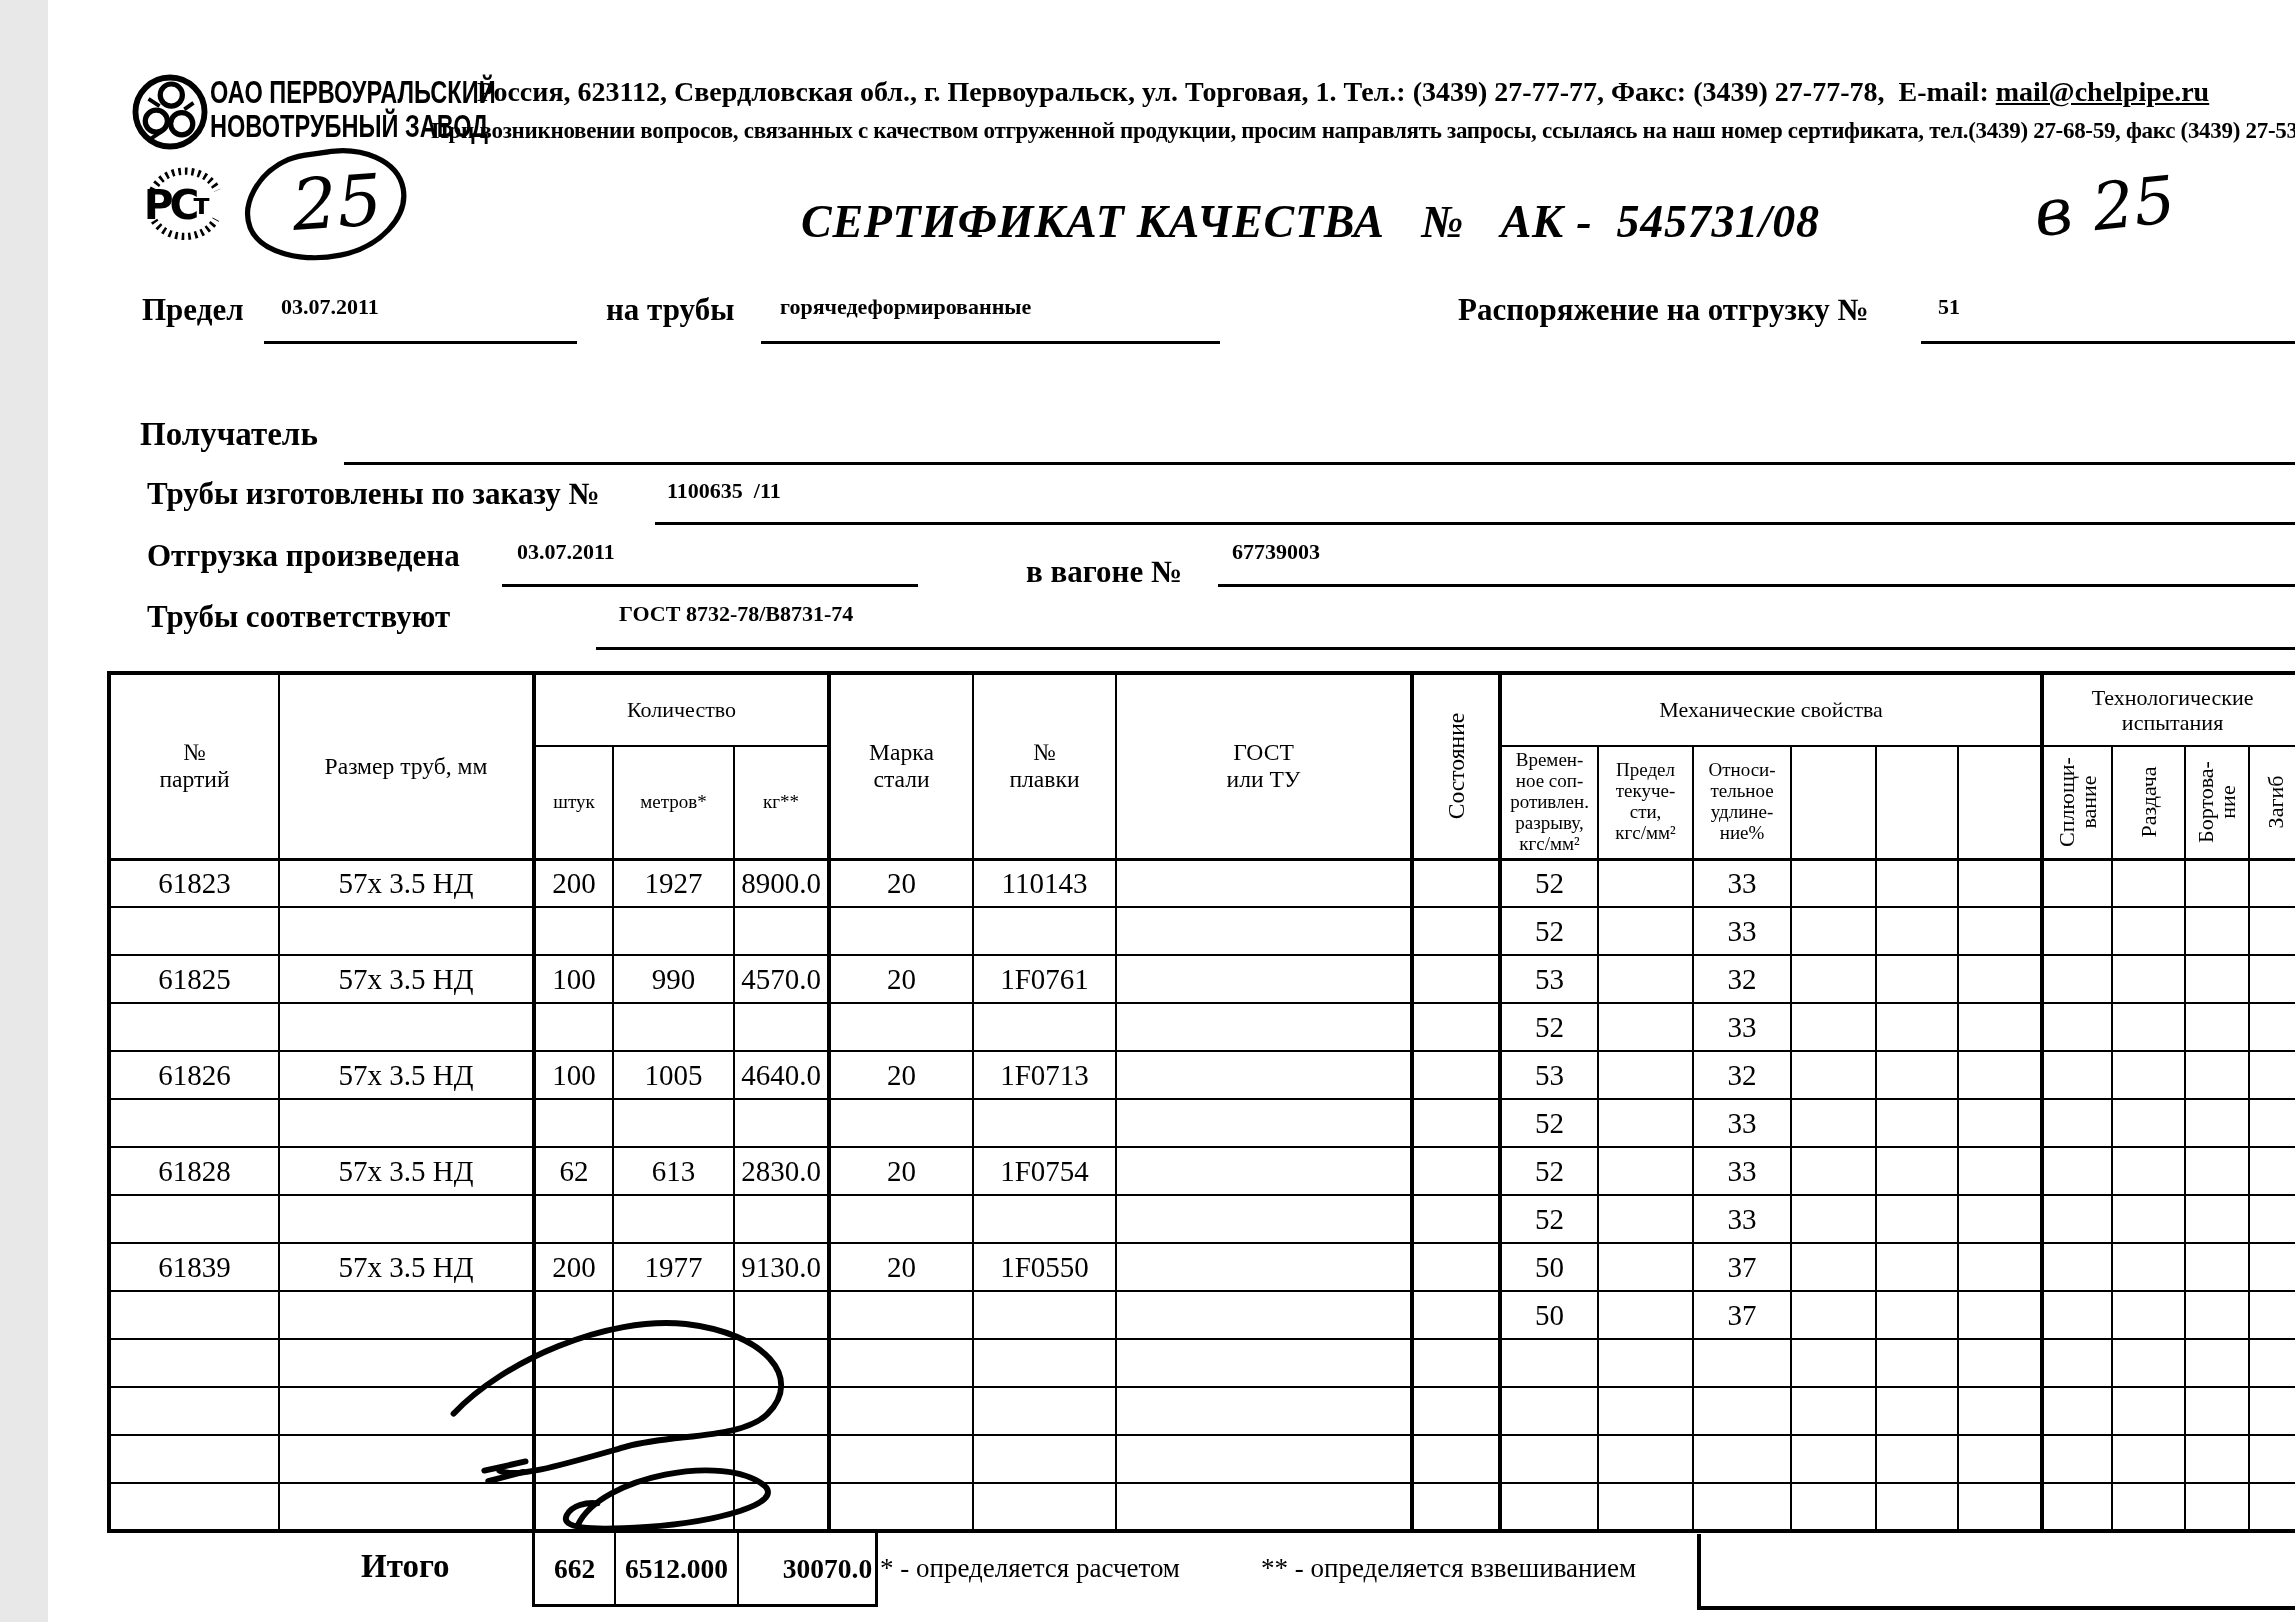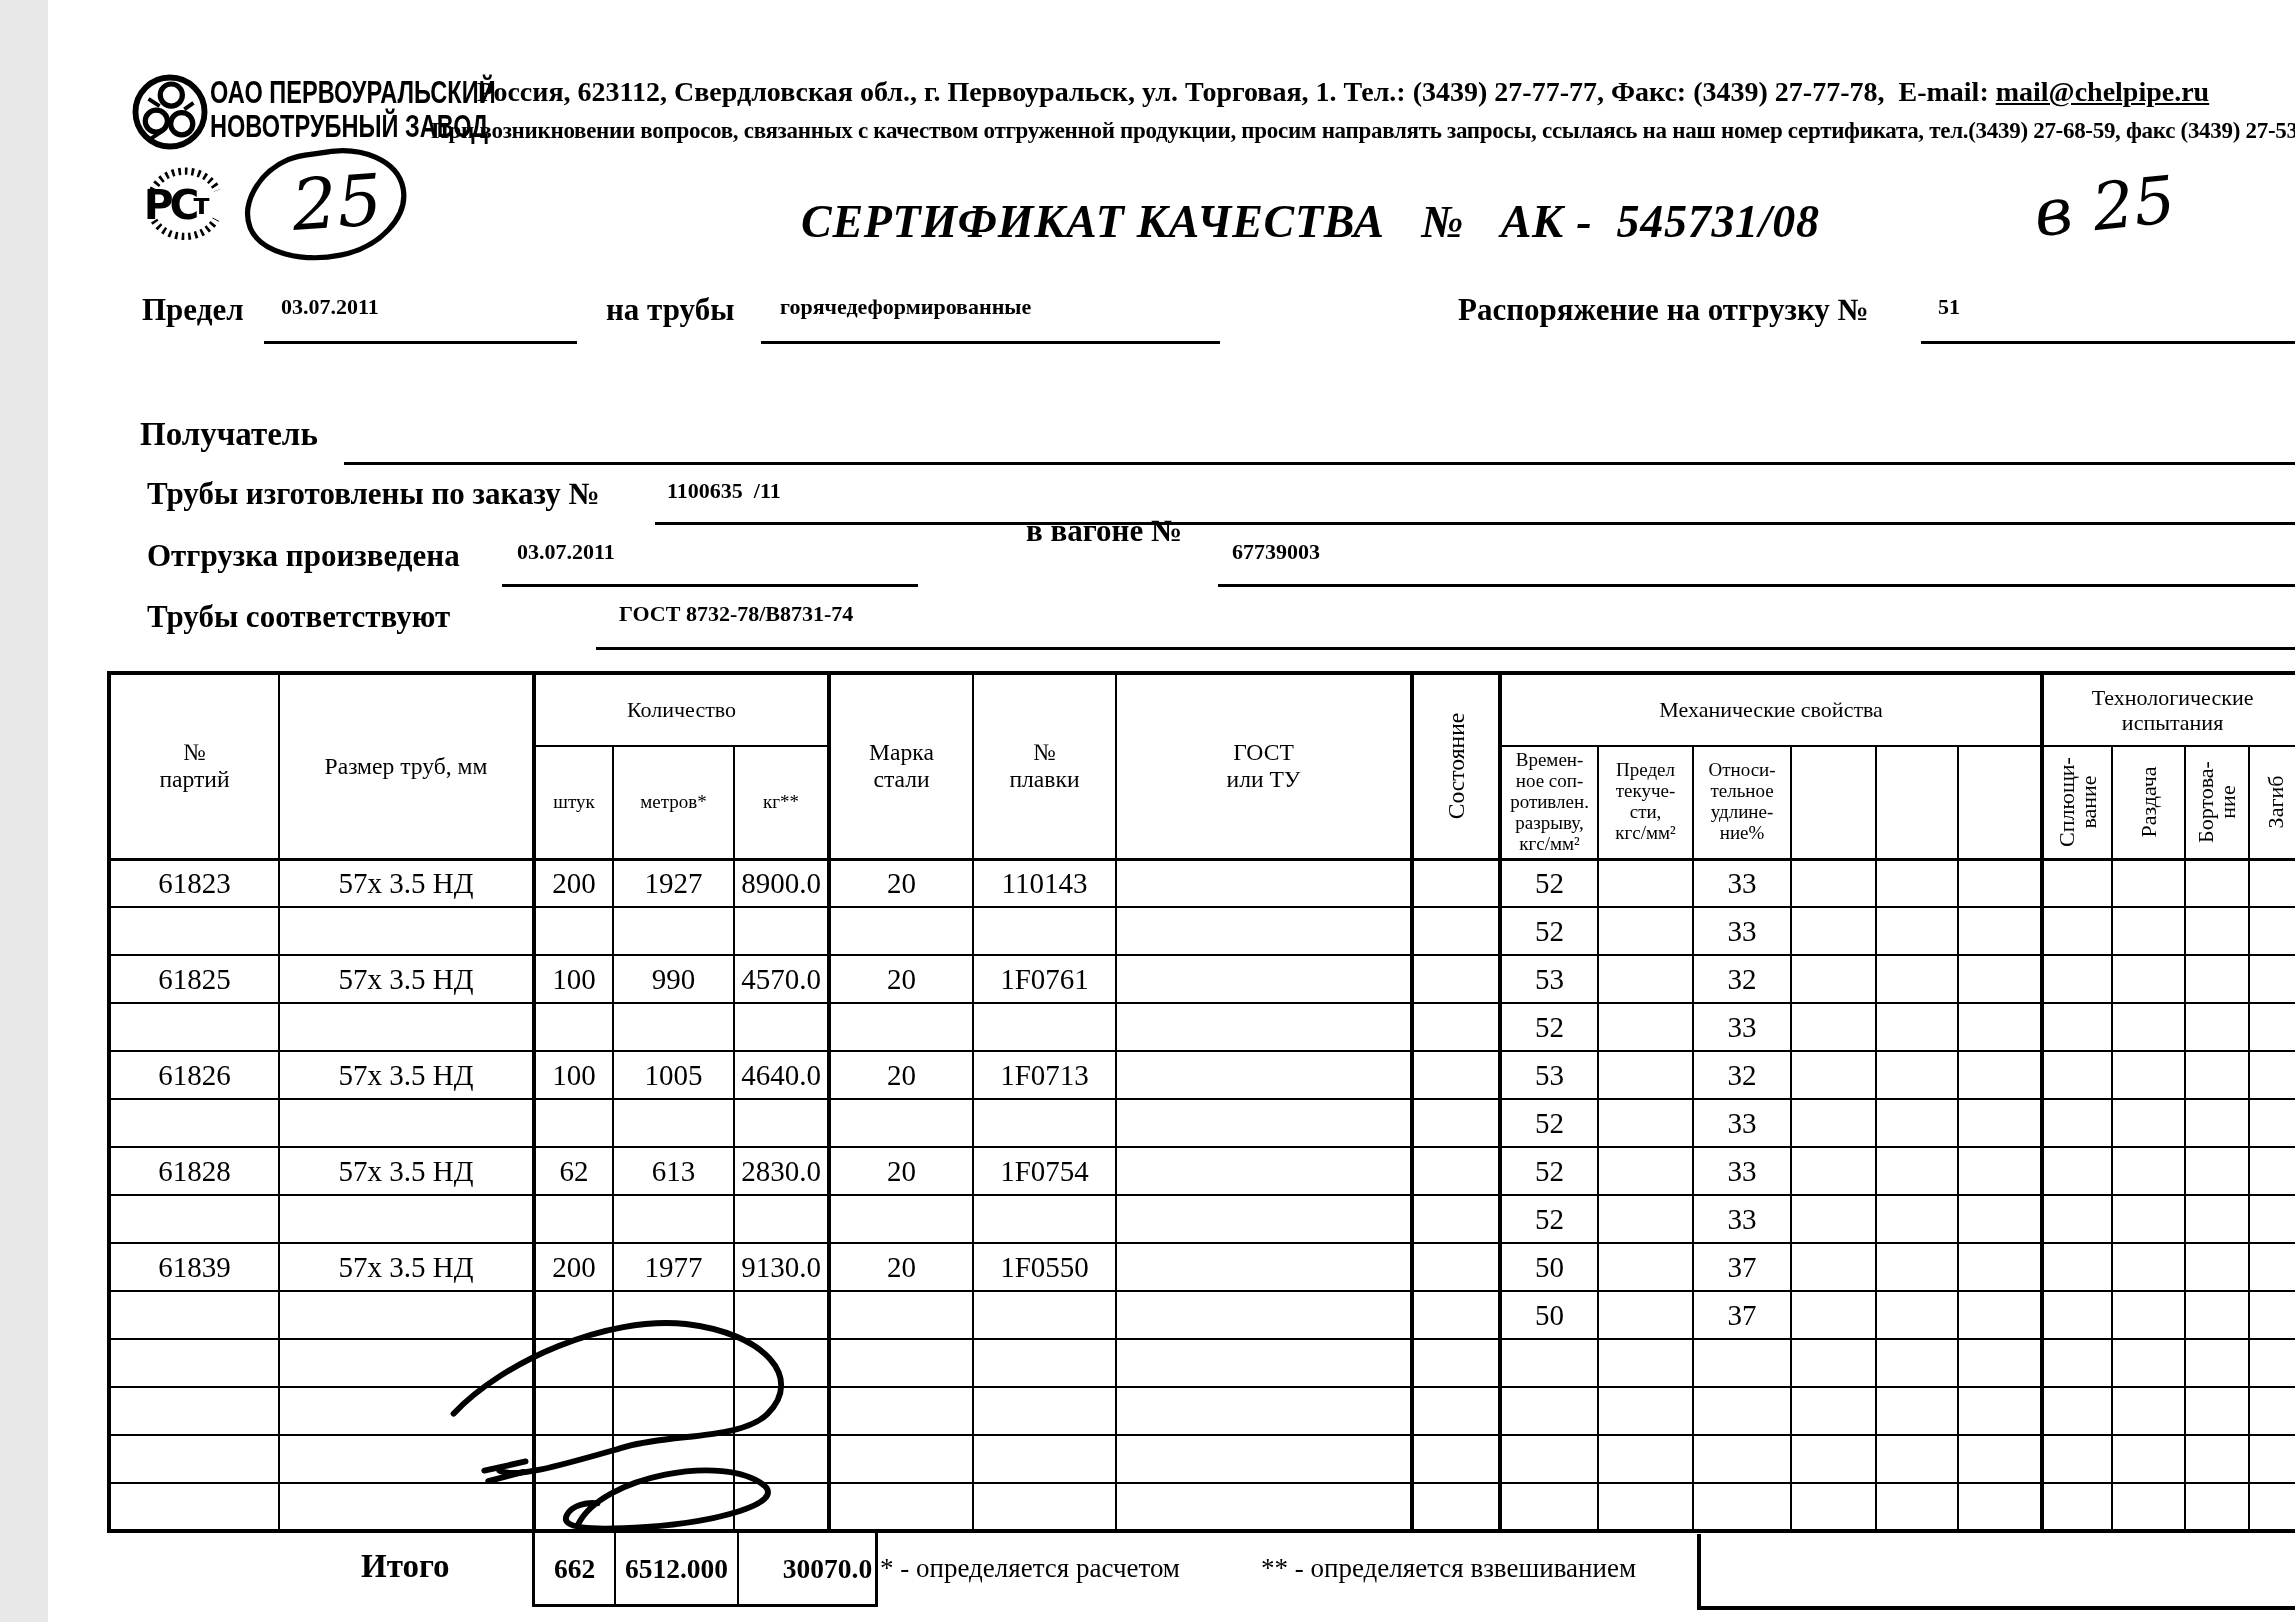--- a/index.html
+++ b/index.html
@@ -105,21 +105,21 @@
   <div class="abs fvalue" style="left:314px;top:417px;"></div>
   <div class="abs uline" style="left:296px;top:462px;width:1960px;"></div>
 
   <div class="abs flabel" style="left:99px;top:476px;">Трубы изготовлены по заказу №</div>
   <div class="abs fvalue" style="left:619px;top:478px;">1100635  /11</div>
   <div class="abs uline" style="left:607px;top:522px;width:1649px;"></div>
 
   <div class="abs flabel" style="left:99px;top:538px;text-align:right;">Отгрузка произведена</div>
   <div class="abs fvalue" style="left:469px;top:539px;">03.07.2011</div>
   <div class="abs uline" style="left:454px;top:584px;width:416px;"></div>
-  <div class="abs flabel" style="left:978px;top:513px;">в вагоне №</div>
+  <div class="abs flabel" style="left:978px;top:554px;">в вагоне №</div>
   <div class="abs fvalue" style="left:1184px;top:539px;">67739003</div>
   <div class="abs uline" style="left:1170px;top:584px;width:1082px;"></div>
 
   <div class="abs flabel" style="left:99px;top:599px;">Трубы соответствуют</div>
   <div class="abs fvalue" style="left:571px;top:601px;">ГОСТ 8732-78/В8731-74</div>
   <div class="abs uline" style="left:548px;top:647px;width:1708px;"></div>
 
   <table id="certificate-table">
     <colgroup>
       <col style="width:170px">

